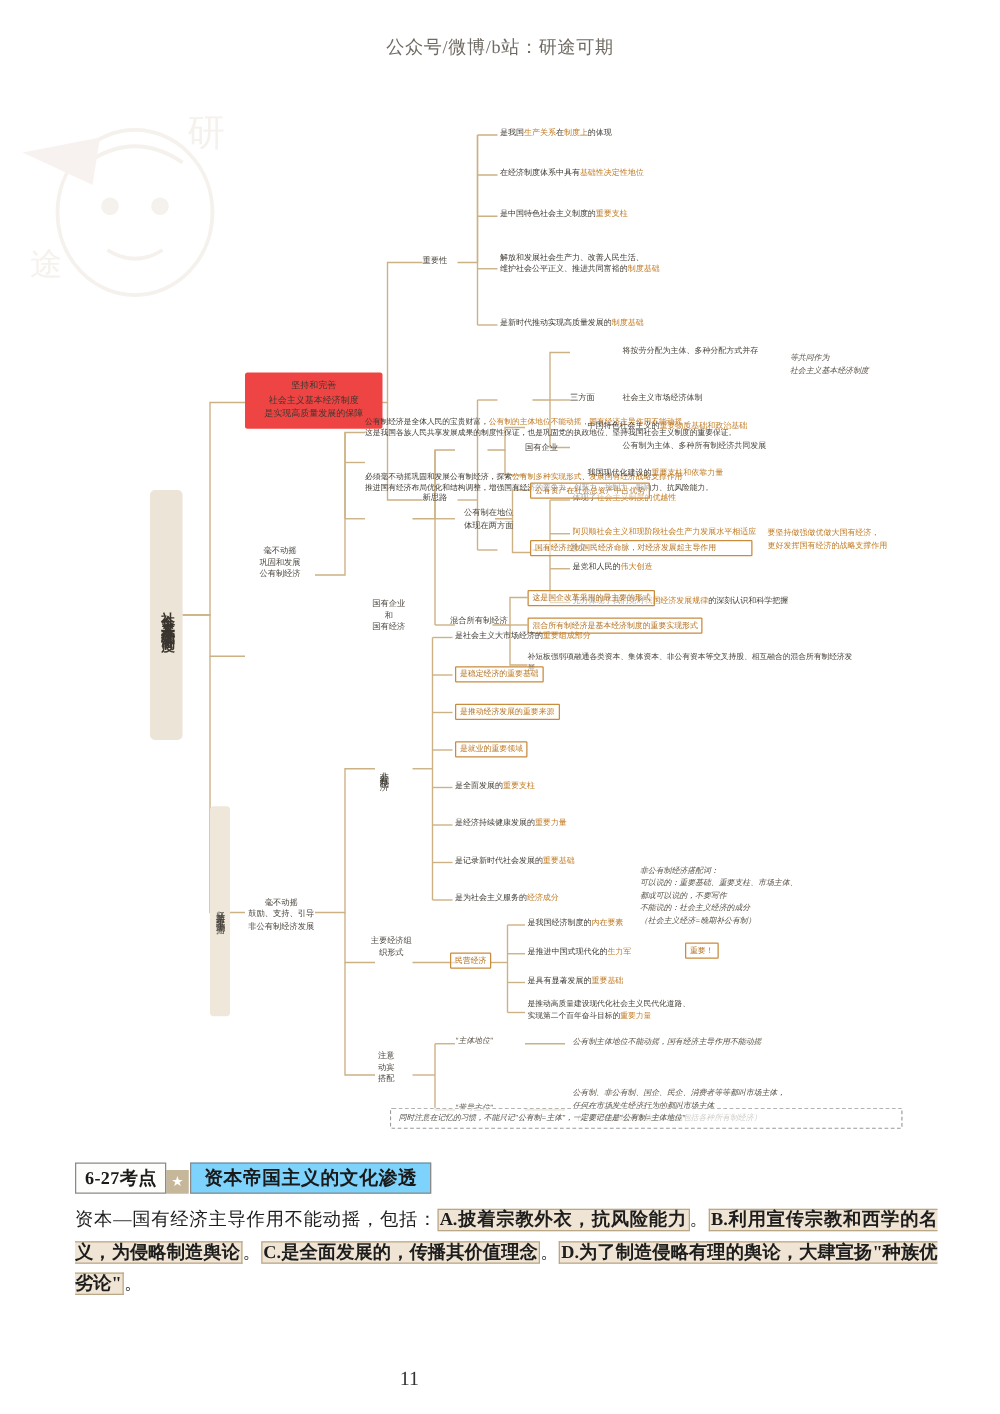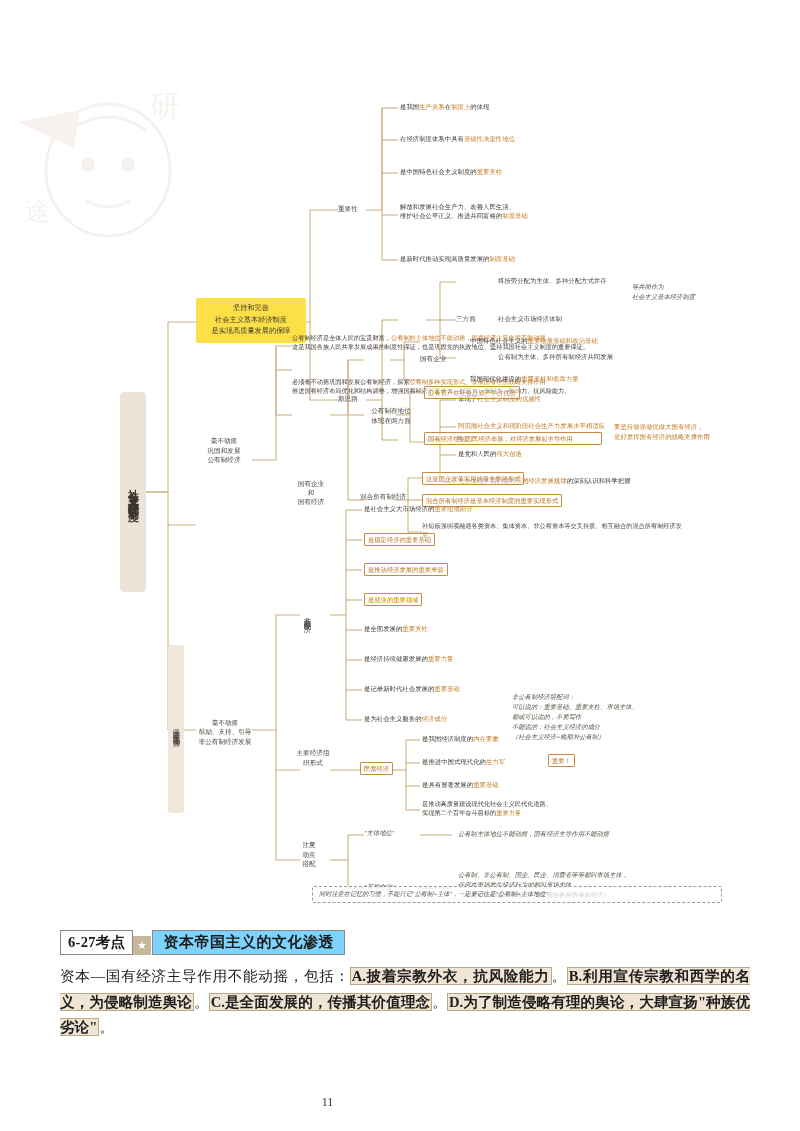--- a/index.html
+++ b/index.html
@@ -57,21 +57,21 @@
     display:flex;align-items:center;justify-content:center;
   }
   .vcap span{
     writing-mode:vertical-rl;text-orientation:upright;
     font-size:7.4px;letter-spacing:1.6px;color:#44403a;
     font-family:"Liberation Sans","DejaVu Sans",sans-serif;
   }
 
   
   .block{
-    position:absolute;background:#fde047;border-radius:2px;
+    position:absolute;background:#ef4444;border-radius:2px;
     padding:5px 9px;text-align:center;
     font-size:7.2px;line-height:1.6;color:#3d382f;
     font-family:Liberation Serif, serif;
   }
 
   
   .brword{
     position:absolute;font-size:6.6px;color:#4a453e;line-height:1.45;
     font-family:"Liberation Sans","DejaVu Sans",sans-serif;
     text-align:center;
@@ -130,28 +130,29 @@
     margin-top:9px;font-size:14.6px;line-height:1.75;color:#1d1d1d;
     font-family:"Liberation Serif","DejaVu Serif",serif;text-align:justify;
   }
   .hl{
     background:#f0e5d4;border:1px solid #b9a785;
     padding:0 1px;font-weight:bold;
   }
 
   .pagenum{
     position:absolute;left:0;top:1095px;width:655px;text-align:center;
-    font-size:12px;color:#333;font-family:"Liberation Serif",serif;
+    font-size:16px;color:#333;font-family:"Liberation Serif",serif;
   }
 </style>
 </head>
 <body>
 
 <div class="page">
 
+  <div class="hdr">公众号/微博/b站：研途可期</div>
 
   <div class="map">
 
     <svg width="800" height="850">
       <g fill="none" stroke="#cbb184" stroke-width="1.1">
 
         <path d="M146 422 L168 422 L168 252 L196 252"></path>
         <path d="M146 422 L168 422 L168 455 L196 455"></path>
         <path d="M168 455 L168 660 L196 660"></path>
 

